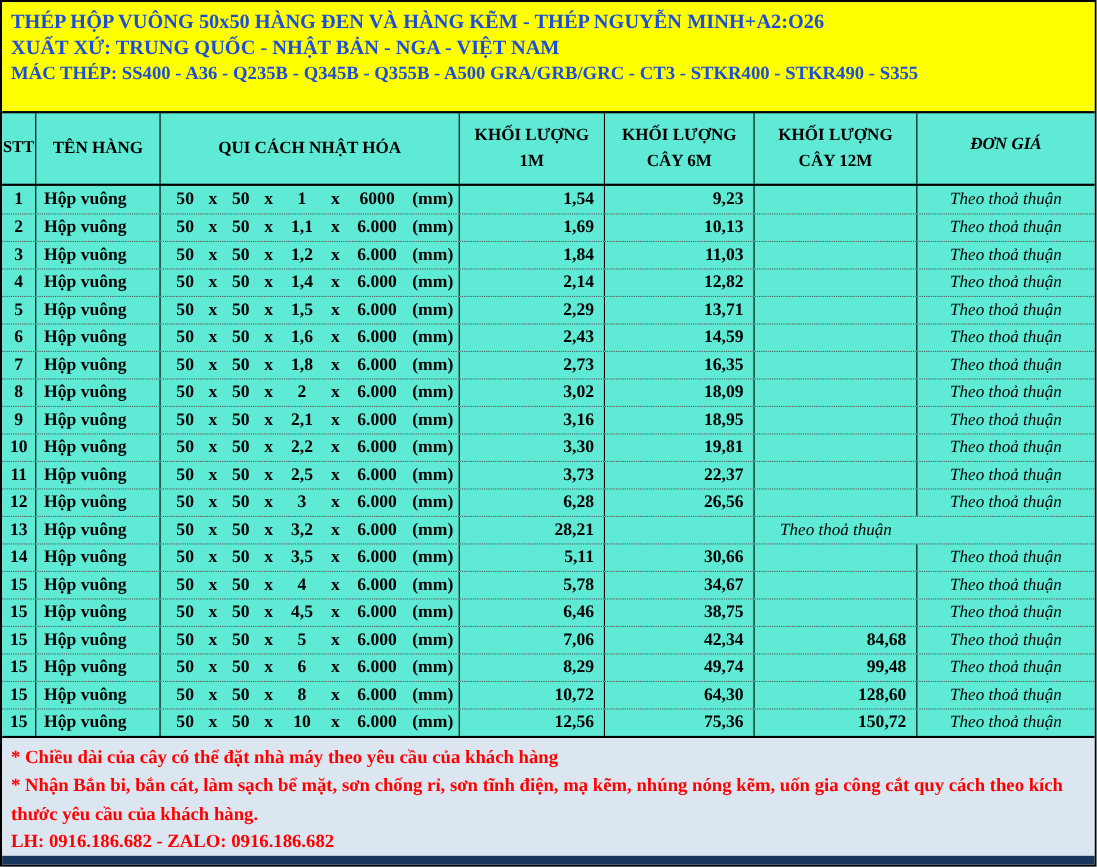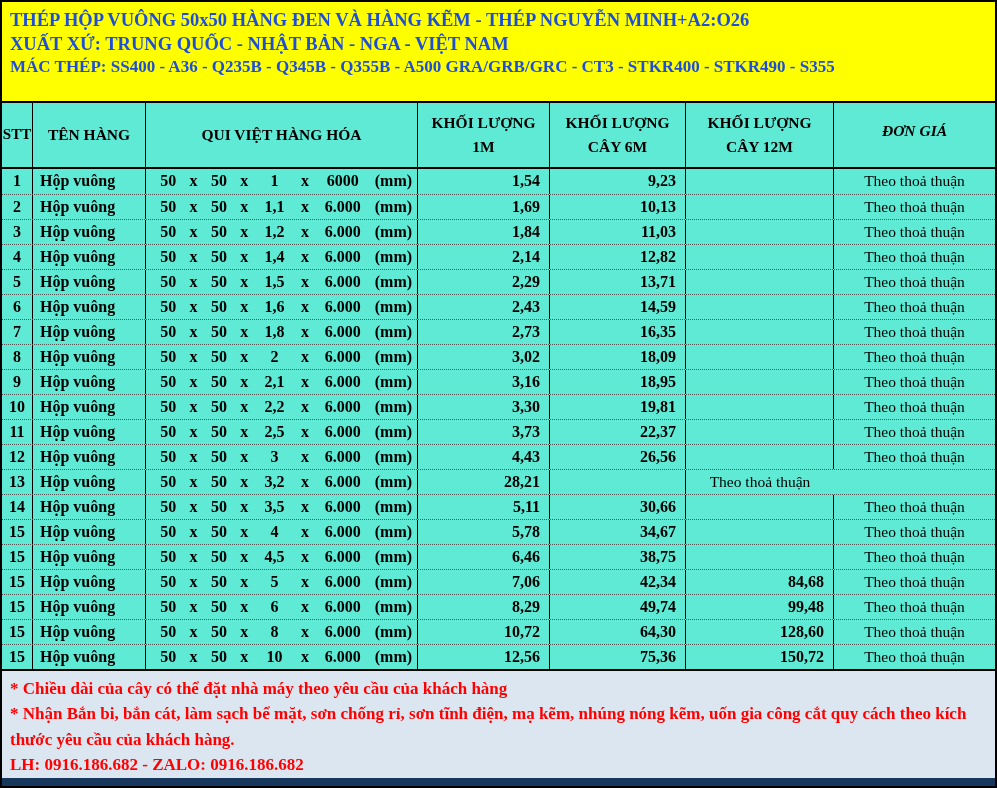--- a/index.html
+++ b/index.html
@@ -31,21 +31,21 @@
   .tok{display:inline-block;text-align:center;}
   .tk0{width:34px;margin-left:8px;}
   .tk1{width:26px;}
   .tk2{width:34px;}
   .tk3{width:26px;}
   .tk4{width:46px;}
   .tk5{width:26px;}
   .tk6{width:64px;}
   .tk7{width:56px;}
   .td.num{justify-content:flex-end;padding-right:9px;font-weight:bold;}
-  .td.price{justify-content:center;font-weight:normal;font-size:15.5px;}
+  .td.price{justify-content:center;font-style:italic;font-weight:normal;font-size:15.5px;}
 
   
   .footer{background:#dce6f1;flex:1;padding:5px 10px 0 8px;box-sizing:border-box;}
   .footer .note{color:#ff0000;font-weight:bold;font-size:17px;line-height:25.5px;}
   .bottom-bar{height:9px;background:#17375d;}
 </style>
 </head>
 <body>
 
 <div class="sheet">
@@ -54,21 +54,21 @@
     <div class="line t1">THÉP HỘP VUÔNG 50x50 HÀNG ĐEN VÀ HÀNG KẼM - THÉP NGUYỄN MINH+A2:O26</div>
     <div class="line t2">XUẤT XỨ: TRUNG QUỐC - NHẬT BẢN - NGA - VIỆT NAM</div>
     <div class="line t3">MÁC THÉP: SS400 - A36 - Q235B - Q345B - Q355B - A500 GRA/GRB/GRC - CT3 - STKR400 - STKR490 - S355</div>
   </div>
   <div class="gap"></div>
 
   <div class="table">
     <div class="thead" id="thead">
         <div class="th c0">STT</div>
         <div class="th c1">TÊN HÀNG</div>
-        <div class="th c2">QUI VIỆT HÀNG HÓA</div>
+        <div class="th c2">QUI CÁCH NHẬT HÓA</div>
         <div class="th c3">KHỐI LƯỢNG
 1M</div>
         <div class="th c4">KHỐI LƯỢNG
 CÂY 6M</div>
         <div class="th c5">KHỐI LƯỢNG
 CÂY 12M</div>
         <div class="th c6">ĐƠN GIÁ</div>
       </div>
     <div class="tbody" id="tbody">
         <div class="tr">
@@ -275,21 +275,21 @@
           <div class="td spec">
             <span class="tok tk0">50</span>
             <span class="tok tk1">x</span>
             <span class="tok tk2">50</span>
             <span class="tok tk3">x</span>
             <span class="tok tk4">3</span>
             <span class="tok tk5">x</span>
             <span class="tok tk6">6.000</span>
             <span class="tok tk7">(mm)</span>
           </div>
-          <div class="td num">4,43</div>
+          <div class="td num">6,28</div>
           <div class="td num">26,56</div>
           <div class="td num"></div>
           <div class="td price">Theo thoả thuận</div>
         </div>
         <div class="tr">
           <div class="td stt">13</div>
           <div class="td name">Hộp vuông</div>
           <div class="td spec">
             <span class="tok tk0">50</span>
             <span class="tok tk1">x</span>

